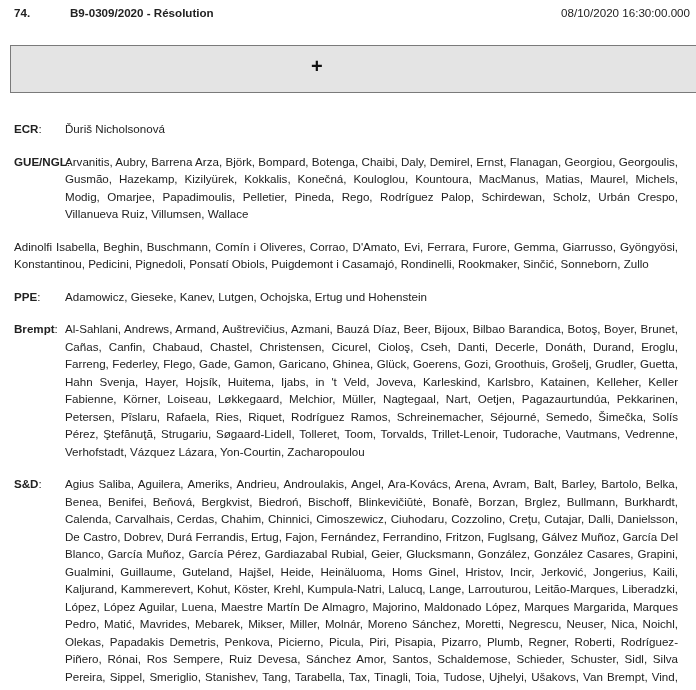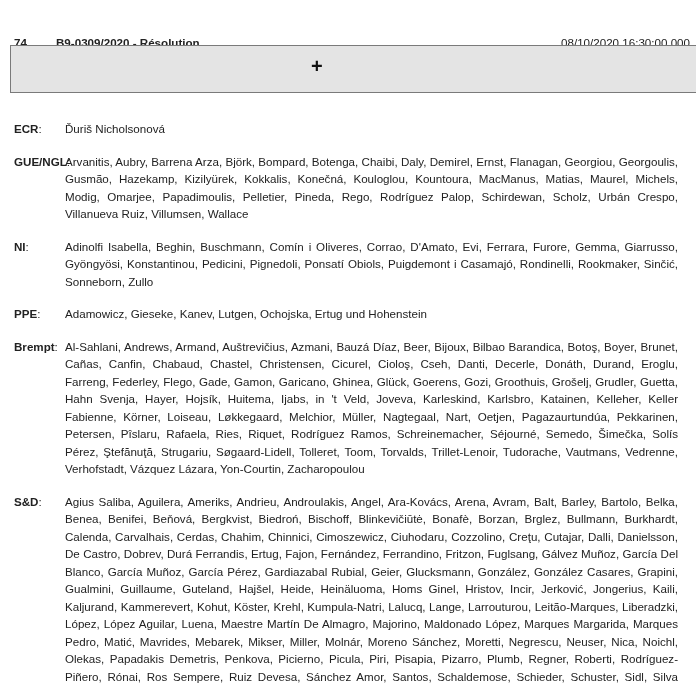--- a/index.html
+++ b/index.html
@@ -16,34 +16,32 @@
       color: #222222;
       font-size: 11.6px;
     }
     .header {
       position: absolute;
       top: 6px;
       left: 14px;
       right: 6px;
       height: 16px;
       font-size: 11.6px;
-      margin-top: 30px;
     }
     .header .num {
       position: absolute;
       left: 0;
       top: 0;
       font-weight: bold;
     }
     .header .title {
       position: absolute;
-      left: 42px;
+      left: 56px;
       top: 0;
       font-weight: bold;
-      text-decoration: underline;
     }
     .header .date {
       position: absolute;
       right: 0;
       top: 0;
       text-align: right;
     }
     .vote-box {
       position: absolute;
       top: 45px;
@@ -120,21 +118,20 @@
 <div class="groups">
   <div class="group">
     <div class="label"><span>ECR</span><span class="colon">:</span></div>
     <div class="names">Ďuriš Nicholsonová</div>
   </div>
   <div class="group">
     <div class="label"><span>GUE/NGL</span><span class="colon">:</span></div>
     <div class="names">Arvanitis, Aubry, Barrena Arza, Björk, Bompard, Botenga, Chaibi, Daly, Demirel, Ernst, Flanagan, Georgiou, Georgoulis, Gusmão, Hazekamp, Kizilyürek, Kokkalis, Konečná, Kouloglou, Kountoura, MacManus, Matias, Maurel, Michels, Modig, Omarjee, Papadimoulis, Pelletier, Pineda, Rego, Rodríguez Palop, Schirdewan, Scholz, Urbán Crespo, Villanueva Ruiz, Villumsen, Wallace</div>
   </div>
   <div class="group">
-    <div class="label"><span>NI</span><span class="colon">:</span></div>
     <div class="names">Adinolfi Isabella, Beghin, Buschmann, Comín i Oliveres, Corrao, D'Amato, Evi, Ferrara, Furore, Gemma, Giarrusso, Gyöngyösi, Konstantinou, Pedicini, Pignedoli, Ponsatí Obiols, Puigdemont i Casamajó, Rondinelli, Rookmaker, Sinčić, Sonneborn, Zullo</div>
   </div>
   <div class="group">
     <div class="label"><span>PPE</span><span class="colon">:</span></div>
     <div class="names">Adamowicz, Gieseke, Kanev, Lutgen, Ochojska, Ertug und Hohenstein</div>
   </div>
   <div class="group">
     <div class="label"><span>Brempt</span><span class="colon">:</span></div>
     <div class="names">Al-Sahlani, Andrews, Armand, Auštrevičius, Azmani, Bauzá Díaz, Beer, Bijoux, Bilbao Barandica, Botoş, Boyer, Brunet, Cañas, Canfin, Chabaud, Chastel, Christensen, Cicurel, Cioloş, Cseh, Danti, Decerle, Donáth, Durand, Eroglu, Farreng, Federley, Flego, Gade, Gamon, Garicano, Ghinea, Glück, Goerens, Gozi, Groothuis, Grošelj, Grudler, Guetta, Hahn Svenja, Hayer, Hojsík, Huitema, Ijabs, in 't Veld, Joveva, Karleskind, Karlsbro, Katainen, Kelleher, Keller Fabienne, Körner, Loiseau, Løkkegaard, Melchior, Müller, Nagtegaal, Nart, Oetjen, Pagazaurtundúa, Pekkarinen, Petersen, Pîslaru, Rafaela, Ries, Riquet, Rodríguez Ramos, Schreinemacher, Séjourné, Semedo, Šimečka, Solís Pérez, Ştefănuţă, Strugariu, Søgaard-Lidell, Tolleret, Toom, Torvalds, Trillet-Lenoir, Tudorache, Vautmans, Vedrenne, Verhofstadt, Vázquez Lázara, Yon-Courtin, Zacharopoulou</div>
   </div>

